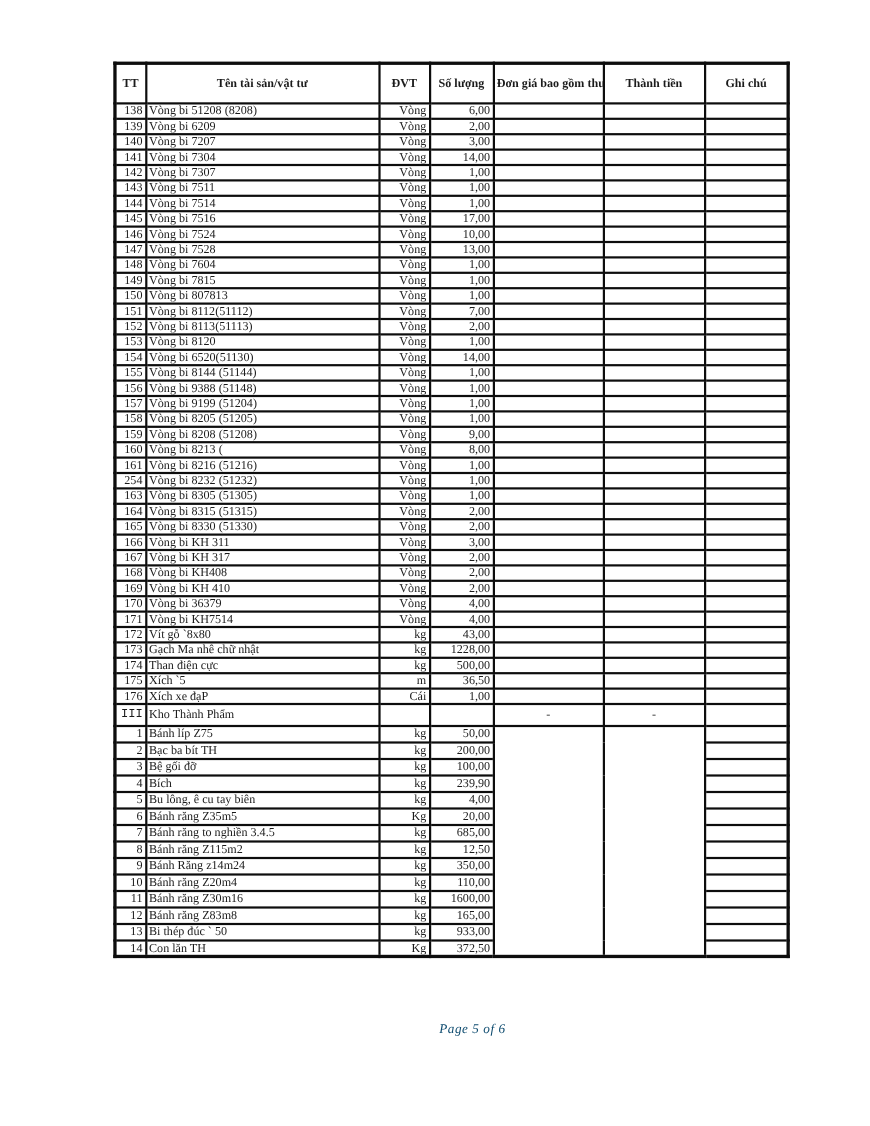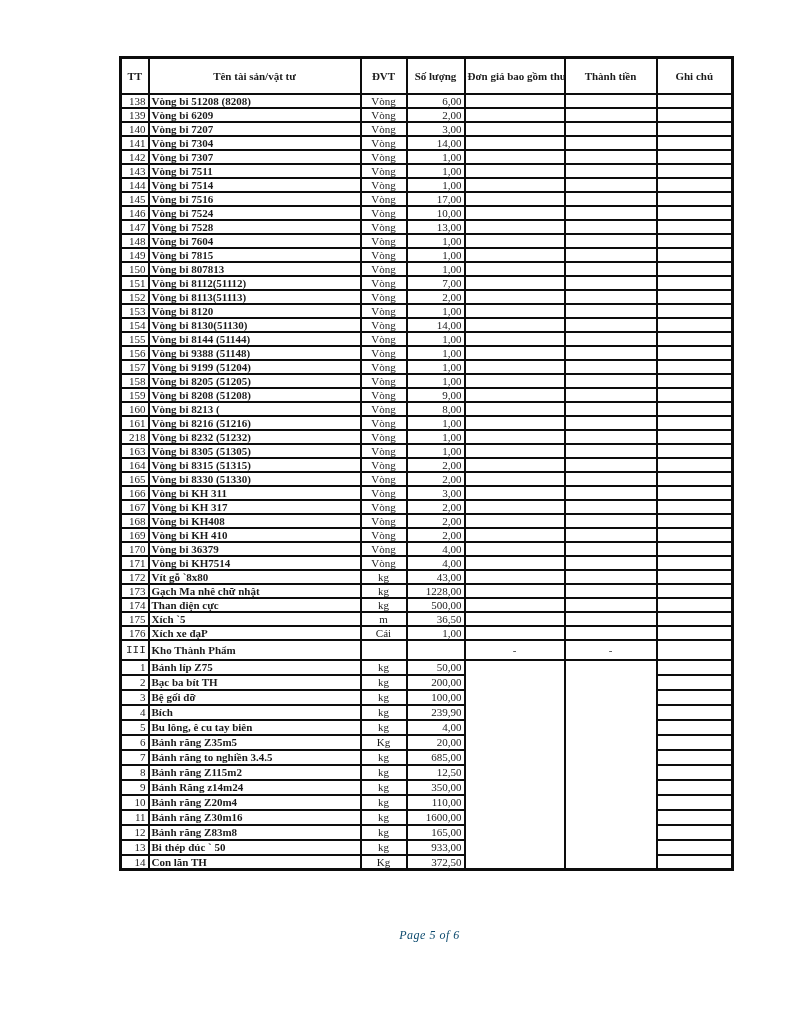--- a/index.html
+++ b/index.html
@@ -10,21 +10,21 @@
   }
   .page {
     position: relative;
     width: 791px;
     height: 1024px;
     background: #ffffff;
     overflow: hidden;
   }
   table.inv {
     position: absolute;
-    left: 119px;
+    left: 103px;
     top: 56px;
     width: 612px;
     border-collapse: collapse;
     table-layout: fixed;
     color: #1b1b1b;
     padding-left: 28px;
   }
   table.inv th, table.inv td {
     border: 2px solid #0d0d0d;
     padding: 0 2px;
@@ -41,22 +41,22 @@
     font-size: 11.5px;
     line-height: 13px;
     text-align: center;
     white-space: normal;
     height: 36px;
   }
   tbody.s1 td { height: 13px; }
   tbody.s2 td { height: 15px; }
   tbody.shead td { height: 20px; }
   td.tt   { text-align: right; padding-right: 2px; }
-  td.name { text-align: left;  padding-left: 4px; font-weight: bold; }
-  td.unit { text-align: center;  padding-left: 3px; }
+  td.name { text-align: left;  padding-left: 4px; }
+  td.unit { text-align: right;  padding-left: 3px; }
   td.qty  { text-align: right; padding-right: 8px; }
   td.dash { text-align: center; font-size: 10px; color: #333; }
   tbody.shead td.tt { text-align: left; padding-left: 4px; font-family: Liberation Mono, monospace; }
   tbody.s2 td.merged { border-top: 2px solid #0d0d0d; border-bottom: 3px solid #0d0d0d; }
   .footer {
     position: absolute;
     left: 0;
     top: 928px;
     width: 791px;
     text-align: center;
@@ -233,21 +233,21 @@
           <td class="tt">153</td>
           <td class="name">Vòng bi 8120</td>
           <td class="unit">Vòng</td>
           <td class="qty">1,00</td>
           <td></td>
           <td></td>
           <td></td>
         </tr>
         <tr>
           <td class="tt">154</td>
-          <td class="name">Vòng bi 8130(51130)</td>
+          <td class="name">Vòng bi 6520(51130)</td>
           <td class="unit">Vòng</td>
           <td class="qty">14,00</td>
           <td></td>
           <td></td>
           <td></td>
         </tr>
         <tr>
           <td class="tt">155</td>
           <td class="name">Vòng bi  8144 (51144)</td>
           <td class="unit">Vòng</td>
@@ -304,21 +304,21 @@
         <tr>
           <td class="tt">161</td>
           <td class="name">Vòng bi 8216 (51216)</td>
           <td class="unit">Vòng</td>
           <td class="qty">1,00</td>
           <td></td>
           <td></td>
           <td></td>
         </tr>
         <tr>
-          <td class="tt">218</td>
+          <td class="tt">254</td>
           <td class="name">Vòng bi  8232 (51232)</td>
           <td class="unit">Vòng</td>
           <td class="qty">1,00</td>
           <td></td>
           <td></td>
           <td></td>
         </tr>
         <tr>
           <td class="tt">163</td>
           <td class="name">Vòng bi 8305 (51305)</td>

